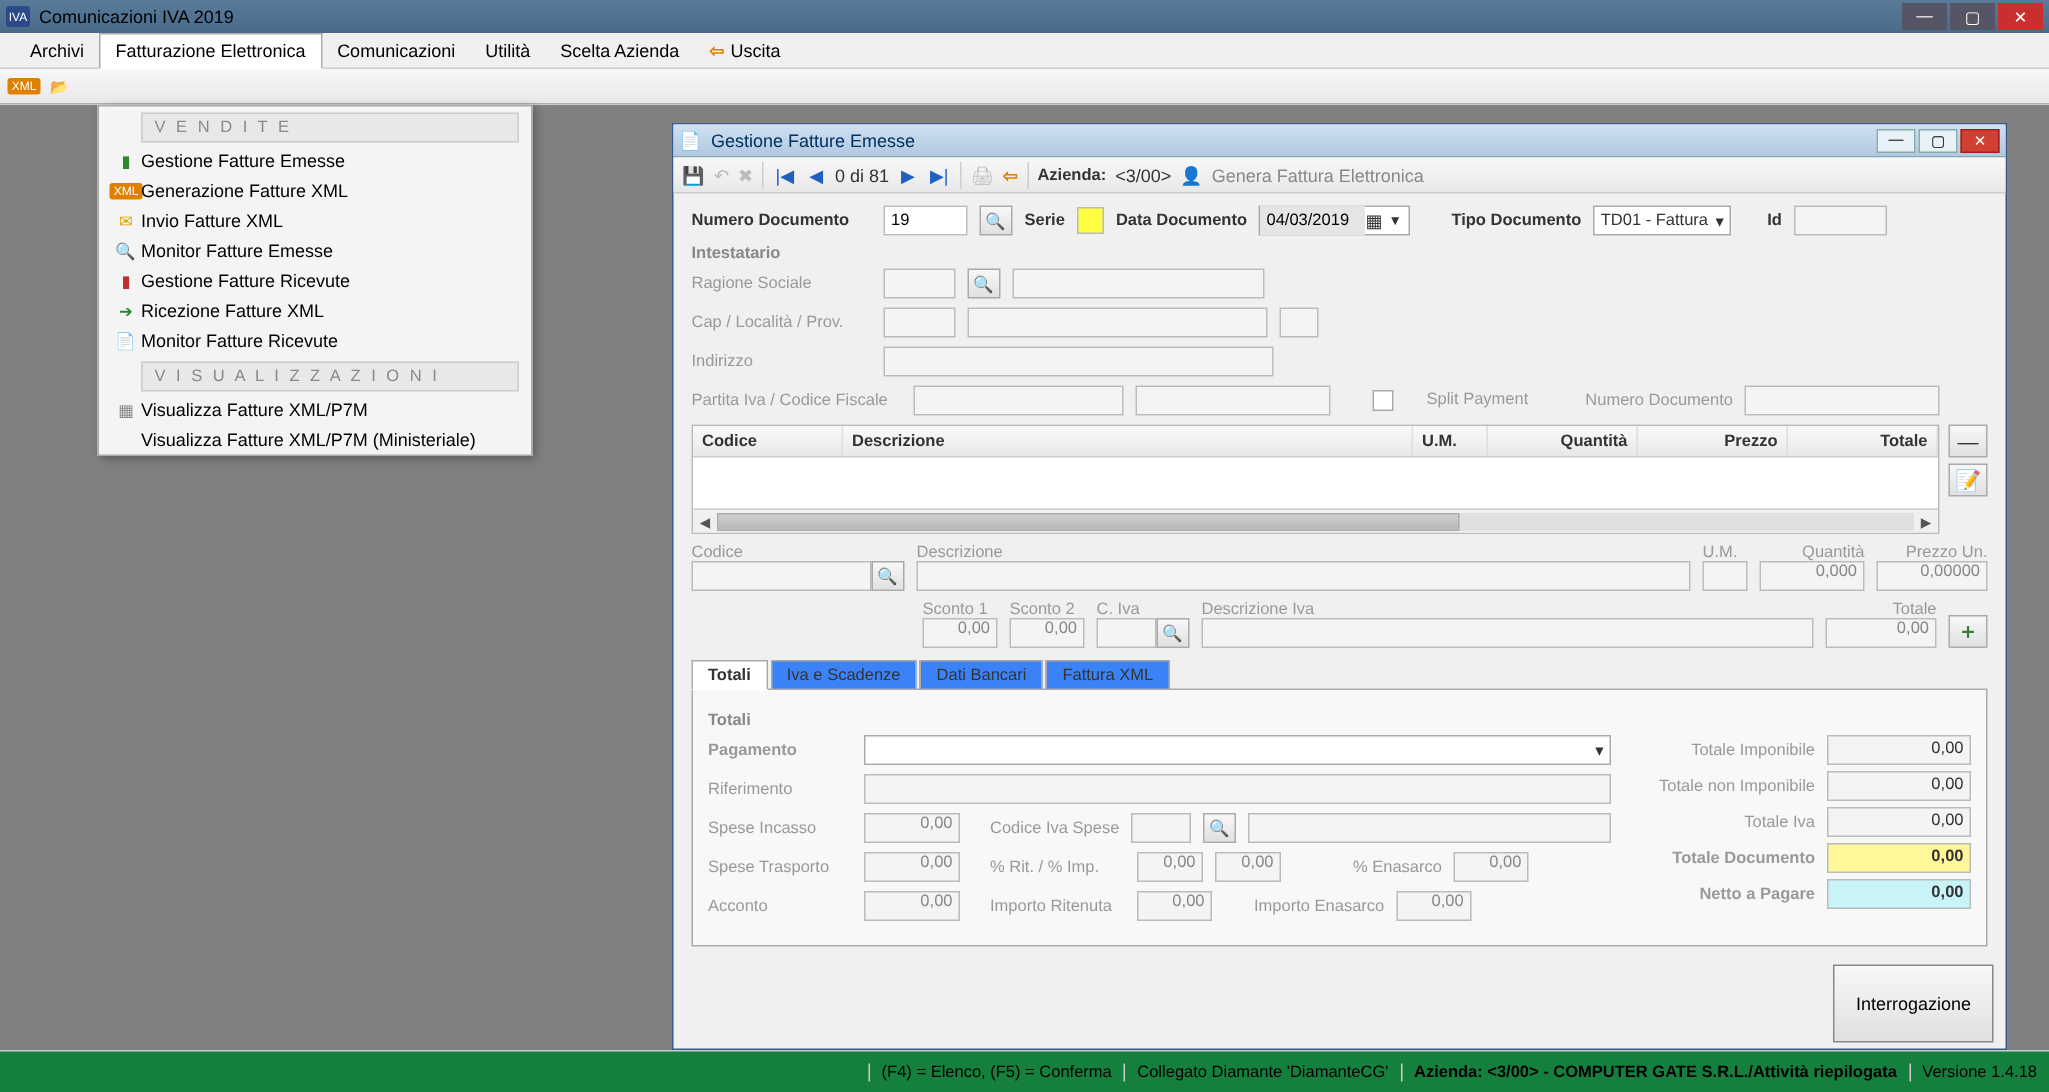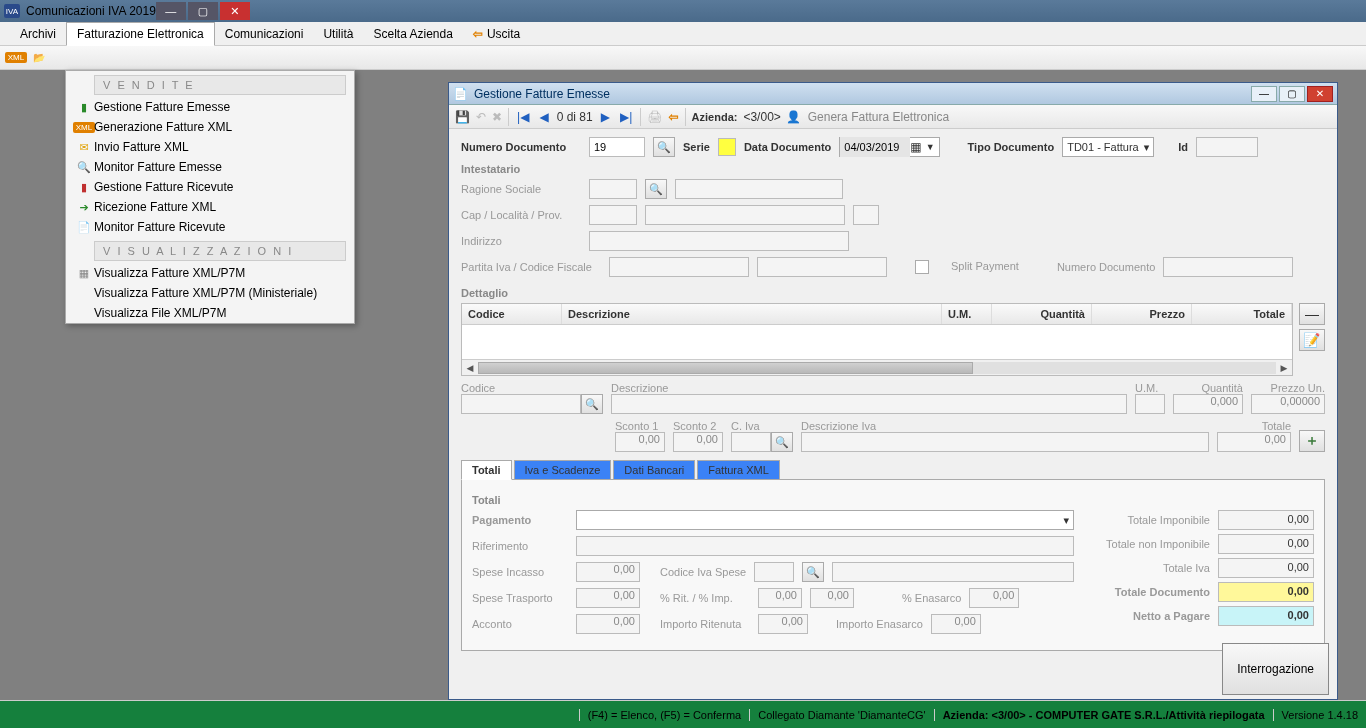--- a/index.html
+++ b/index.html
@@ -1,18 +1,18 @@
 <!DOCTYPE html>
 <html><head>
 <meta charset="utf-8">
 <style>
 * { margin: 0; padding: 0; box-sizing: border-box; font-family: "Segoe UI", Tahoma, sans-serif; }
 body { background: #3a4550; width: 1366px; height: 728px; overflow: hidden; position: relative; }
 
-.titlebar { height: 22px; background: linear-gradient(#5a7a9a, #4a6a8a); display: flex; align-items: center; justify-content: flex-start; padding: 0 4px; }
+.titlebar { height: 22px; background: linear-gradient(#5a7a9a, #4a6a8a); display: flex; align-items: center; justify-content: space-between; padding: 0 4px; }
 .titlebar-left { display: flex; align-items: center; gap: 6px; color: #000; font-size: 12px; }
 .titlebar-icon { width: 16px; height: 14px; background: #2a4a8a; color: #fff; font-size: 8px; display: flex; align-items: center; justify-content: center; border-radius: 2px; }
 .titlebar-buttons { display: flex; gap: 2px; }
 .titlebar-btn { width: 30px; height: 18px; display: flex; align-items: center; justify-content: center; cursor: pointer; font-size: 11px; color: #fff; }
 .titlebar-btn.min { background: #556; }
 .titlebar-btn.max { background: #556; }
 .titlebar-btn.close { background: #c83030; }
 
 .menubar { height: 24px; background: #f0f0f0; display: flex; align-items: center; padding: 0 10px; border-bottom: 1px solid #ccc; font-size: 12px; }
 .menu-item { padding: 4px 10px; cursor: pointer; }
@@ -156,24 +156,20 @@
         <span>Monitor Fatture Ricevute</span>
       </div>
     <div class="dm-header">V I S U A L I Z Z A Z I O N I</div>
     <div class="dm-row">
         <span class="dm-icon" style="color:#888;">▦</span>
         <span>Visualizza Fatture XML/P7M</span>
       </div>
     <div class="dm-row">
         <span class="dm-icon"></span>
         <span>Visualizza Fatture XML/P7M (Ministeriale)</span>
-      </div>
-    <div class="dm-row">
-        <span class="dm-icon"></span>
-        <span>Visualizza File XML/P7M</span>
       </div>
   </div>
 
   <div class="child-window">
     <div class="cw-titlebar">
       <div class="cw-title">
           <span>📄</span>
           <span>Gestione Fatture Emesse</span>
         </div>
       <div class="cw-buttons">
@@ -246,21 +242,20 @@
         <div class="txt ro" style="width:140px;"></div>
         <div class="txt ro" style="width:130px;"></div>
         <div style="display:flex;align-items:flex-start;gap:22px;margin-left:20px;">
           <div style="width:14px;height:14px;border:1px solid #aaa;background:#fff;"></div>
           <span class="lbl muted">Split Payment</span>
         </div>
         <span class="lbl muted" style="margin-left:30px;">Numero Documento</span>
         <div class="txt ro" style="width:130px;"></div>
       </div>
 
-      <div class="section-legend" style="margin-top:10px;">Dettaglio</div>
       <div style="display:flex;">
         <div class="grid" style="flex:1;">
           <div class="grid-head">
             <div style="width:100px;">Codice</div>
             <div style="flex:1;">Descrizione</div>
             <div style="width:50px;">U.M.</div>
             <div style="width:100px;text-align:right;">Quantità</div>
             <div style="width:100px;text-align:right;">Prezzo</div>
             <div style="width:100px;text-align:right;">Totale</div>
           </div>

